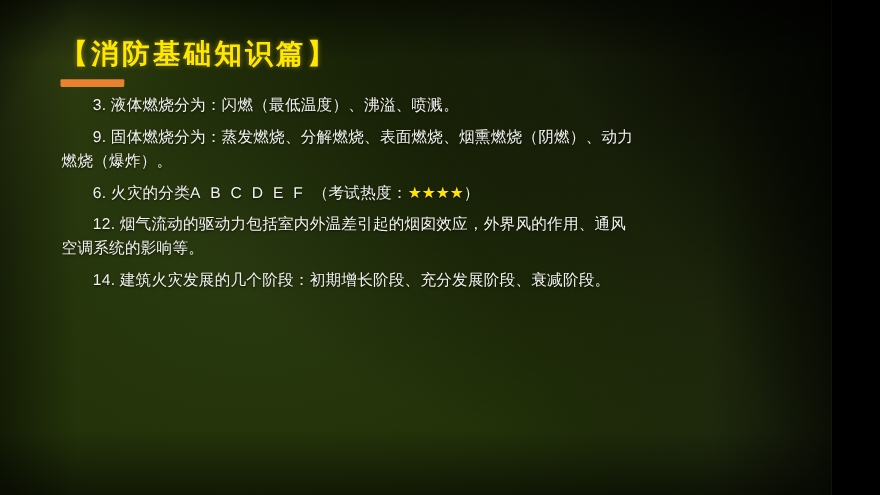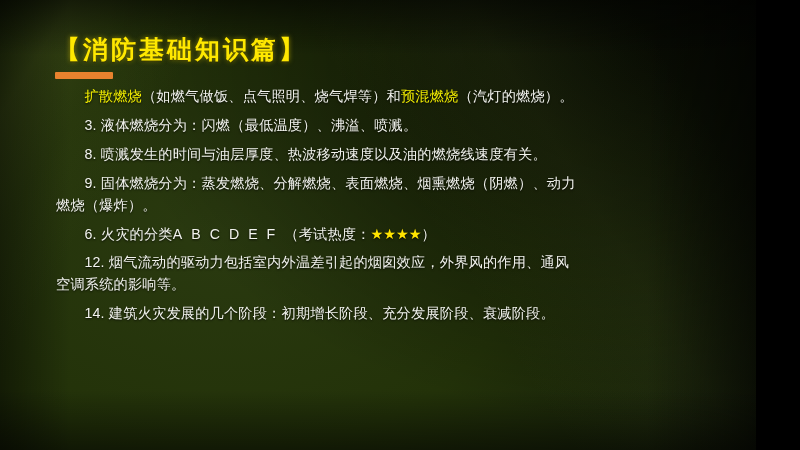--- a/index.html
+++ b/index.html
@@ -110,25 +110,23 @@
 
   <div id="content">
 
     <div class="title-block">
       <div class="slide-title">【消防基础知识篇】</div>
       <div class="title-underline"></div>
     </div>
 
     <div class="body-block">
 
-      <p class="para"><span class="hl">扩散燃烧</span><span>（如燃气做饭、点气照明、烧气焊等）和</span><span class="hl">预混燃烧</span><span>（汽灯的燃烧）。</span></p>
 
       <p class="para">3. 液体燃烧分为：闪燃（最低温度）、沸溢、喷溅。</p>
 
-      <p class="para">8. 喷溅发生的时间与油层厚度、热波移动速度以及油的燃烧线速度有关。</p>
 
       <p class="para">9. 固体燃烧分为：蒸发燃烧、分解燃烧、表面燃烧、烟熏燃烧（阴燃）、动力燃烧（爆炸）。</p>
 
       <p class="para tight"><span>6. 火灾的分类</span><span class="opt"><span>A</span><span>B</span><span>C</span><span>D</span><span>E</span><span>F</span></span><span>（考试热度：</span><span class="star">★★★★</span><span>）</span></p>
 
 
       <p class="para">12. 烟气流动的驱动力包括室内外温差引起的烟囱效应，外界风的作用、通风空调系统的影响等。</p>
 
       <p class="para">14. 建筑火灾发展的几个阶段：初期增长阶段、充分发展阶段、衰减阶段。</p>
 

